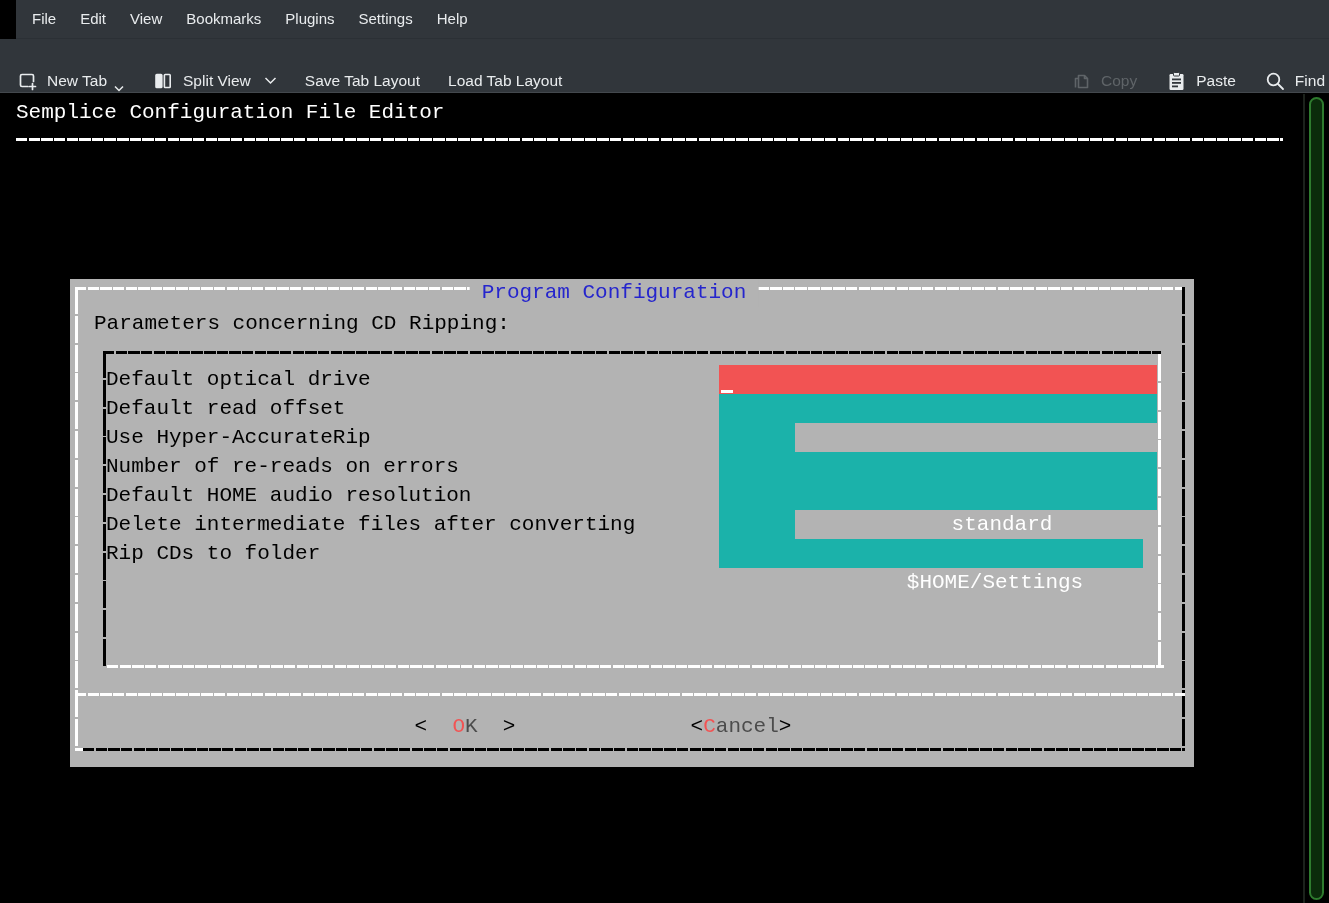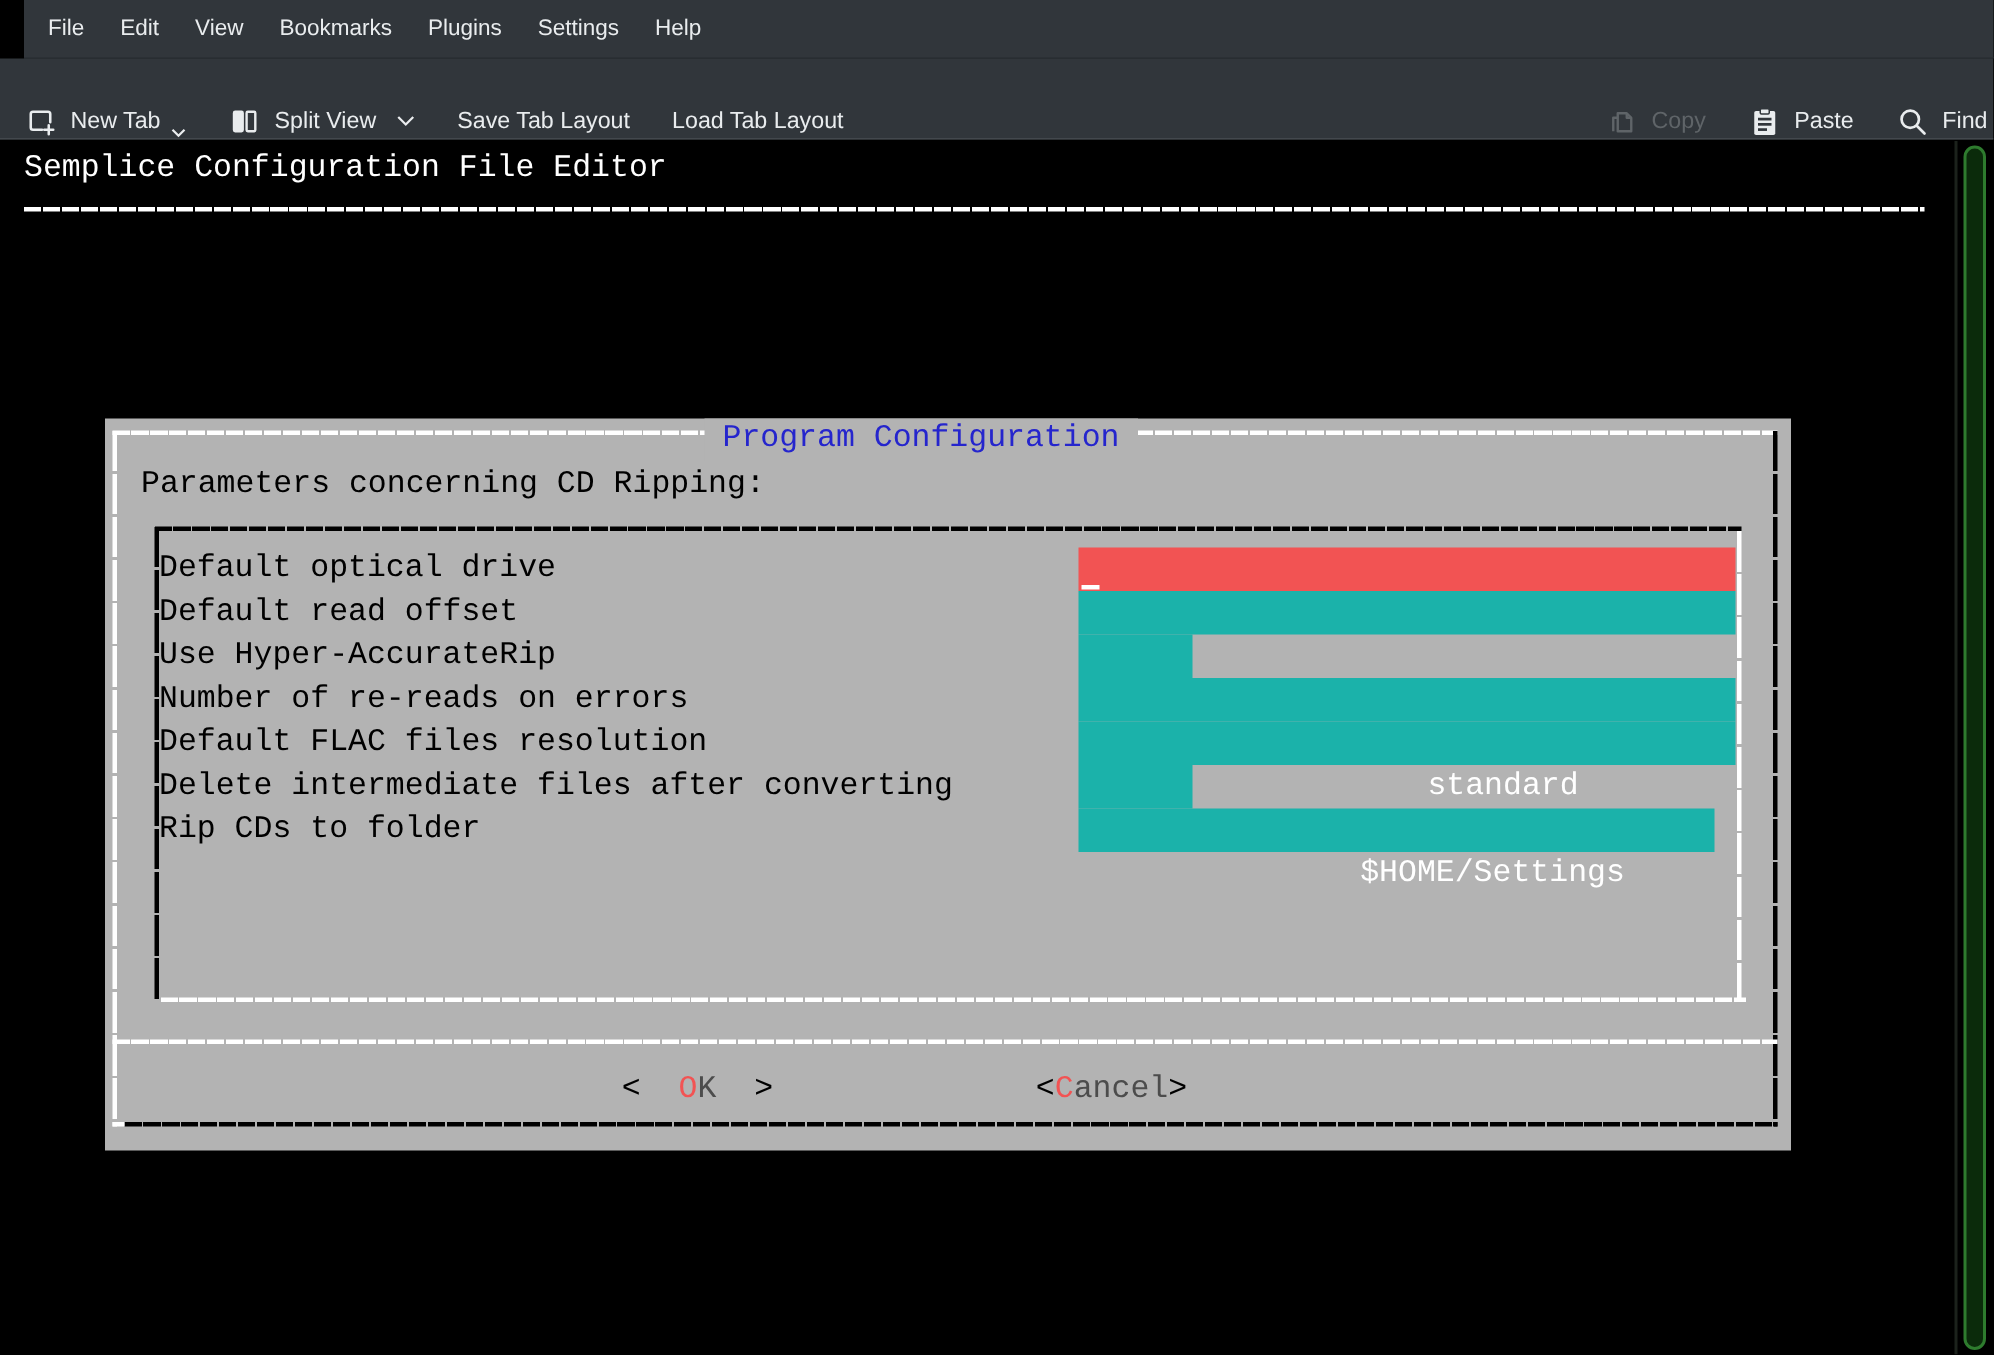--- a/index.html
+++ b/index.html
@@ -201,21 +201,21 @@
           <span>no</span>
         </span>
       </div>
       <div class="trow" style="top:173px">
         <span class="tlabel">Number of re-reads on errors</span>
         <span class="tfield f-full f-teal">
           <span>40</span>
         </span>
       </div>
       <div class="trow" style="top:202px">
-        <span class="tlabel">Default FLAC files resolution</span>
+        <span class="tlabel">Default HOME audio resolution</span>
         <span class="tfield f-full f-teal">
           <span>standard</span>
         </span>
       </div>
       <div class="trow" style="top:231px">
         <span class="tlabel">Delete intermediate files after converting</span>
         <span class="tfield f-short f-teal">
           <span>yes</span>
         </span>
       </div>

